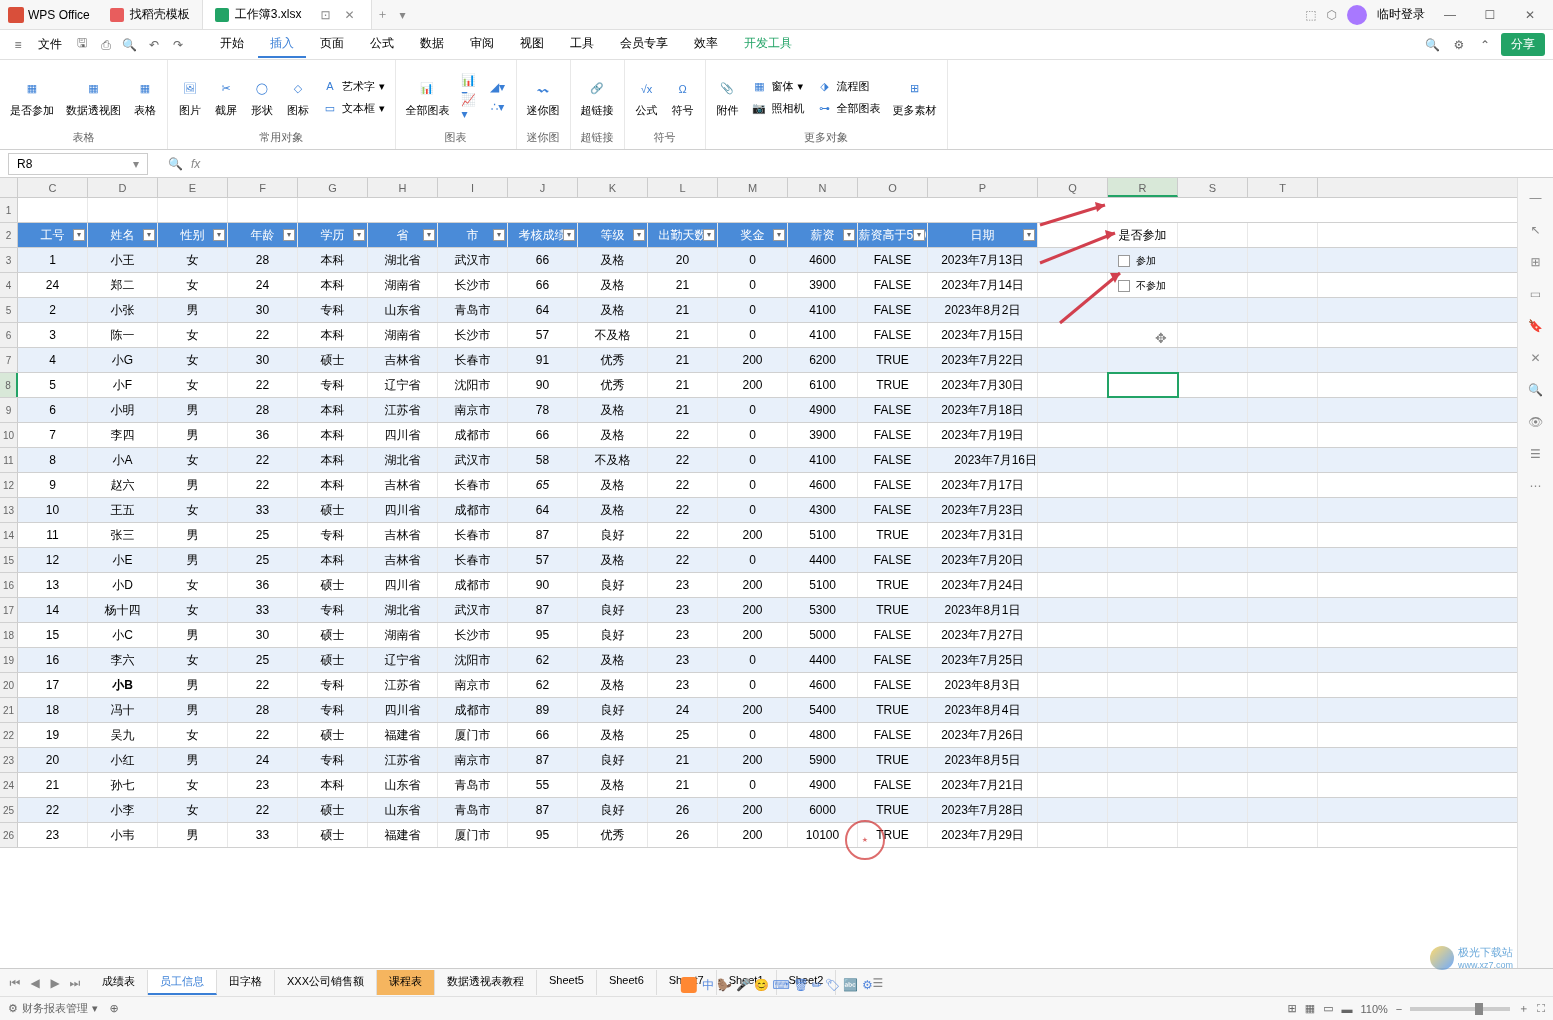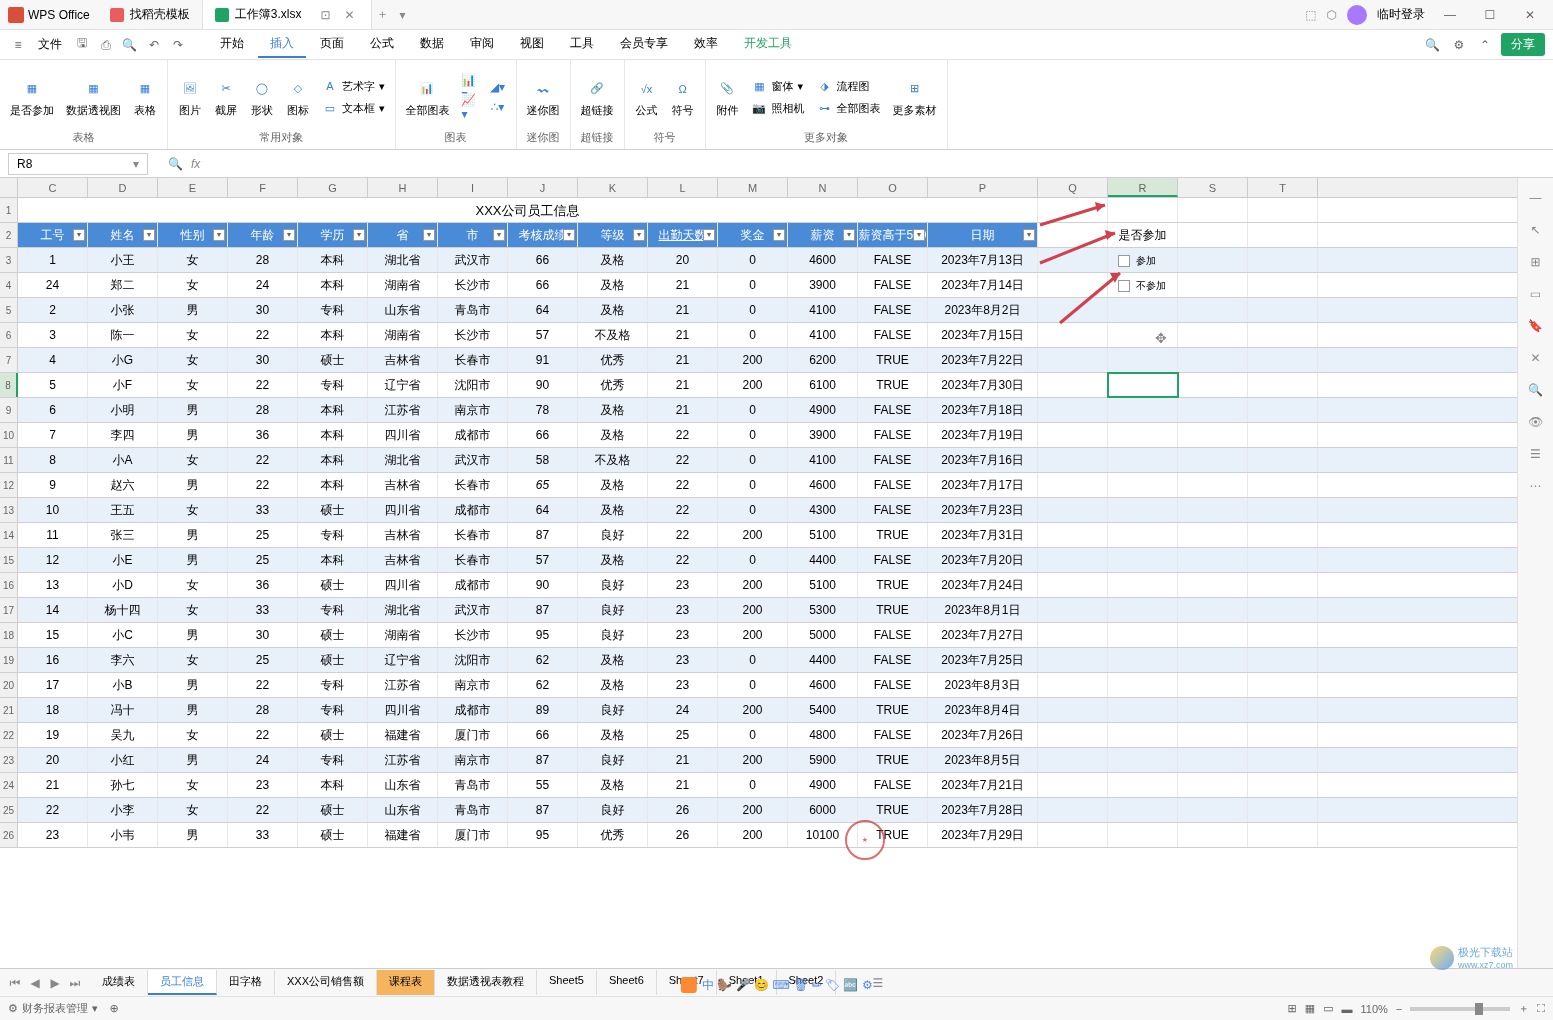--- a/index.html
+++ b/index.html
@@ -325,38 +325,37 @@
         <div class="col-h" style="width: 70px;">O</div>
         <div class="col-h" style="width: 110px;">P</div>
         <div class="col-h" style="width: 70px;">Q</div>
         <div class="col-h sel" style="width: 70px;">R</div>
         <div class="col-h" style="width: 70px;">S</div>
         <div class="col-h" style="width: 70px;">T</div>
       </div>
     <div class="grid-body" id="grid-body">
         <div class="row">
           <div class="row-h">1</div>
-          <div class="cell merged-title" style="width:1020px">XXX公司员工信息</div>
           <div class="cell" style="width:70px"></div>
           <div class="cell" style="width:70px"></div>
           <div class="cell" style="width:70px"></div>
           <div class="cell" style="width:70px"></div>
         </div>
         <div class="row th-row">
           <div class="row-h">2</div>
           <div class="cell" style="width: 70px;">工号<div class="filter-dd">▾</div></div>
           <div class="cell" style="width: 70px;">姓名<div class="filter-dd">▾</div></div>
           <div class="cell" style="width: 70px;">性别<div class="filter-dd">▾</div></div>
           <div class="cell" style="width: 70px;">年龄<div class="filter-dd">▾</div></div>
           <div class="cell" style="width: 70px;">学历<div class="filter-dd">▾</div></div>
           <div class="cell" style="width: 70px;">省<div class="filter-dd">▾</div></div>
           <div class="cell" style="width: 70px;">市<div class="filter-dd">▾</div></div>
           <div class="cell" style="width: 70px;">考核成绩<div class="filter-dd">▾</div></div>
           <div class="cell" style="width: 70px;">等级<div class="filter-dd">▾</div></div>
-          <div class="cell" style="width: 70px; text-decoration: underline;">出勤天数<div class="filter-dd">▾</div></div>
+          <div class="cell" style="width: 70px;">出勤天数<div class="filter-dd">▾</div></div>
           <div class="cell" style="width: 70px;">奖金<div class="filter-dd">▾</div></div>
           <div class="cell" style="width: 70px;">薪资<div class="filter-dd">▾</div></div>
           <div class="cell" style="width: 70px;">薪资高于500<div class="filter-dd">▾</div></div>
           <div class="cell" style="width: 110px;">日期<div class="filter-dd">▾</div></div>
           <div class="cell" style="width: 70px; background: rgb(255, 255, 255);"></div>
           <div class="cell" style="width: 70px; background: rgb(255, 255, 255); color: rgb(0, 0, 0);">是否参加</div>
           <div class="cell" style="width: 70px; background: rgb(255, 255, 255);"></div>
           <div class="cell" style="width: 70px; background: rgb(255, 255, 255);"></div>
         </div>
         <div class="row data-row">
@@ -545,21 +544,21 @@
           <div class="cell" style="width: 70px;">22</div>
           <div class="cell" style="width: 70px;">本科</div>
           <div class="cell" style="width: 70px;">湖北省</div>
           <div class="cell" style="width: 70px;">武汉市</div>
           <div class="cell" style="width: 70px;">58</div>
           <div class="cell" style="width: 70px;">不及格</div>
           <div class="cell" style="width: 70px;">22</div>
           <div class="cell" style="width: 70px;">0</div>
           <div class="cell" style="width: 70px;">4100</div>
           <div class="cell" style="width: 70px;">FALSE</div>
-          <div class="cell" style="width: 110px;">2023年7月16日</div>
+          <div class="cell" style="width: 110px; text-align: right;">2023年7月16日</div>
           <div class="cell" style="width: 70px;"></div>
           <div class="cell" style="width: 70px;"></div>
           <div class="cell" style="width: 70px;"></div>
           <div class="cell" style="width: 70px;"></div>
         </div>
         <div class="row data-row alt">
           <div class="row-h">12</div>
           <div class="cell" style="width: 70px;">9</div>
           <div class="cell" style="width: 70px;">赵六</div>
           <div class="cell" style="width: 70px;">男</div>
@@ -722,21 +721,21 @@
           <div class="cell" style="width: 70px;">FALSE</div>
           <div class="cell" style="width: 110px;">2023年7月25日</div>
           <div class="cell" style="width: 70px;"></div>
           <div class="cell" style="width: 70px;"></div>
           <div class="cell" style="width: 70px;"></div>
           <div class="cell" style="width: 70px;"></div>
         </div>
         <div class="row data-row alt">
           <div class="row-h">20</div>
           <div class="cell" style="width: 70px;">17</div>
-          <div class="cell" style="width: 70px;">小B</div>
+          <div class="cell" style="width: 70px; font-weight: bold;">小B</div>
           <div class="cell" style="width: 70px;">男</div>
           <div class="cell" style="width: 70px;">22</div>
           <div class="cell" style="width: 70px;">专科</div>
           <div class="cell" style="width: 70px;">江苏省</div>
           <div class="cell" style="width: 70px;">南京市</div>
           <div class="cell" style="width: 70px;">62</div>
           <div class="cell" style="width: 70px;">及格</div>
           <div class="cell" style="width: 70px;">23</div>
           <div class="cell" style="width: 70px;">0</div>
           <div class="cell" style="width: 70px;">4600</div>

